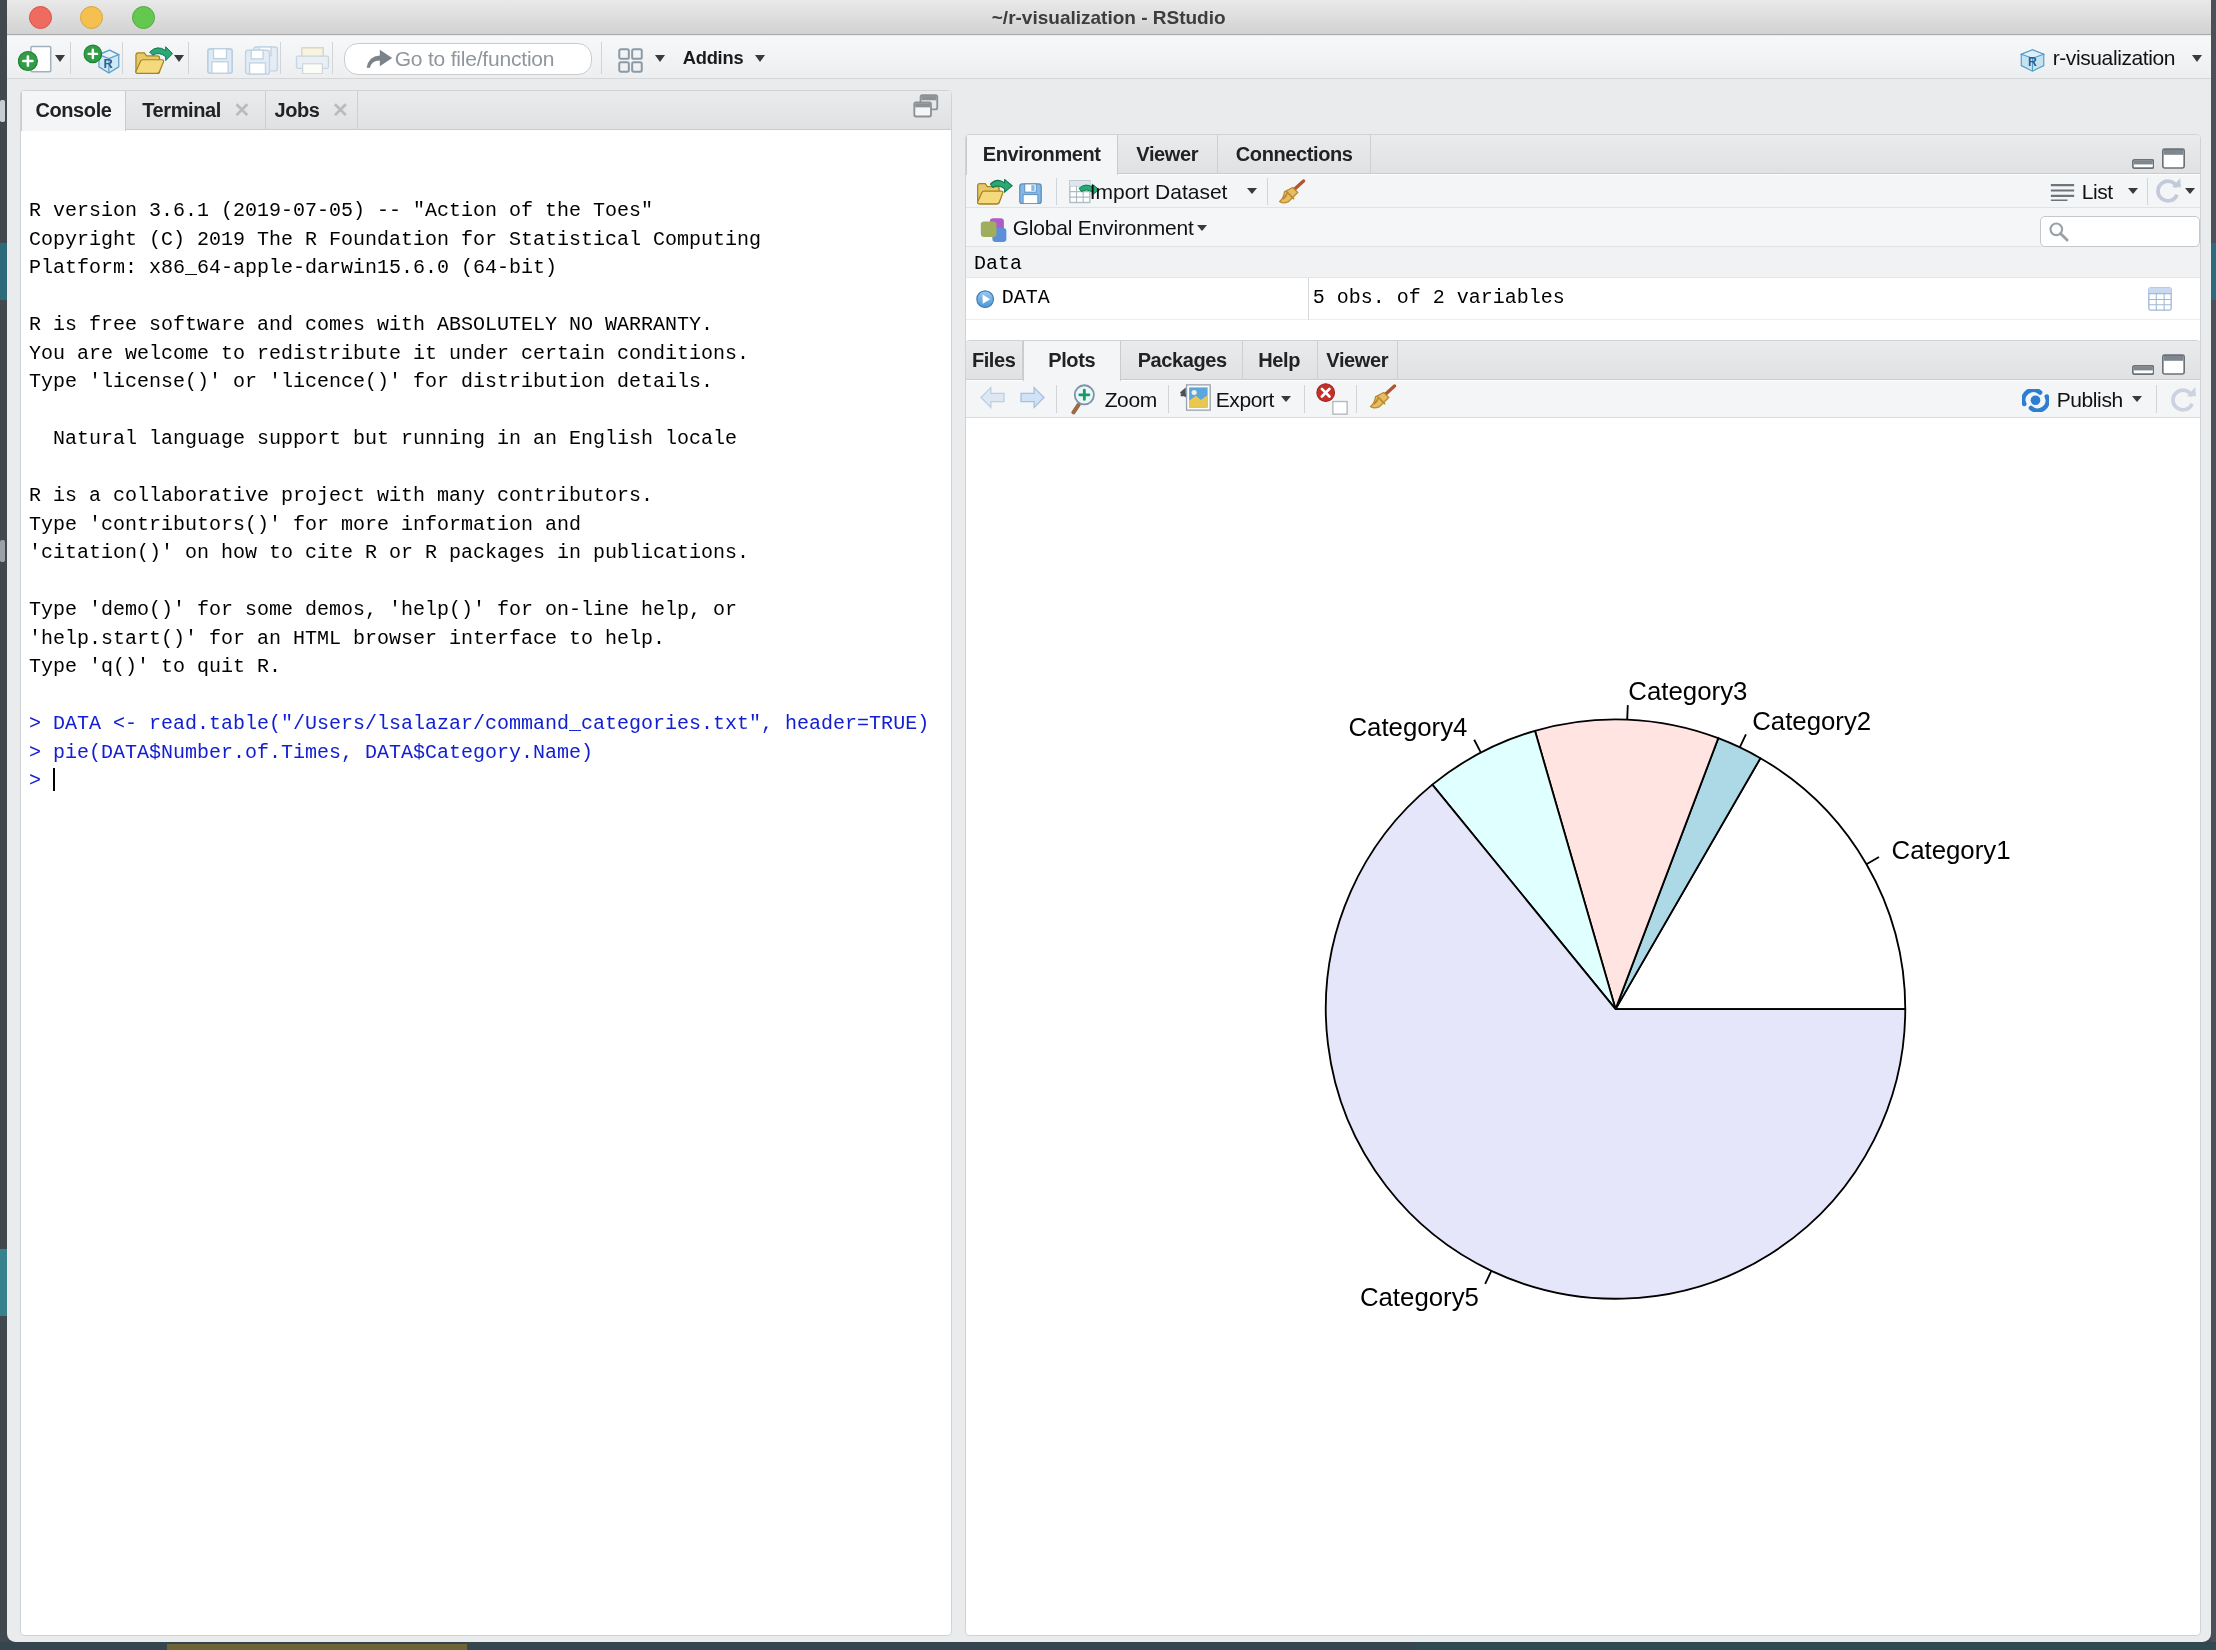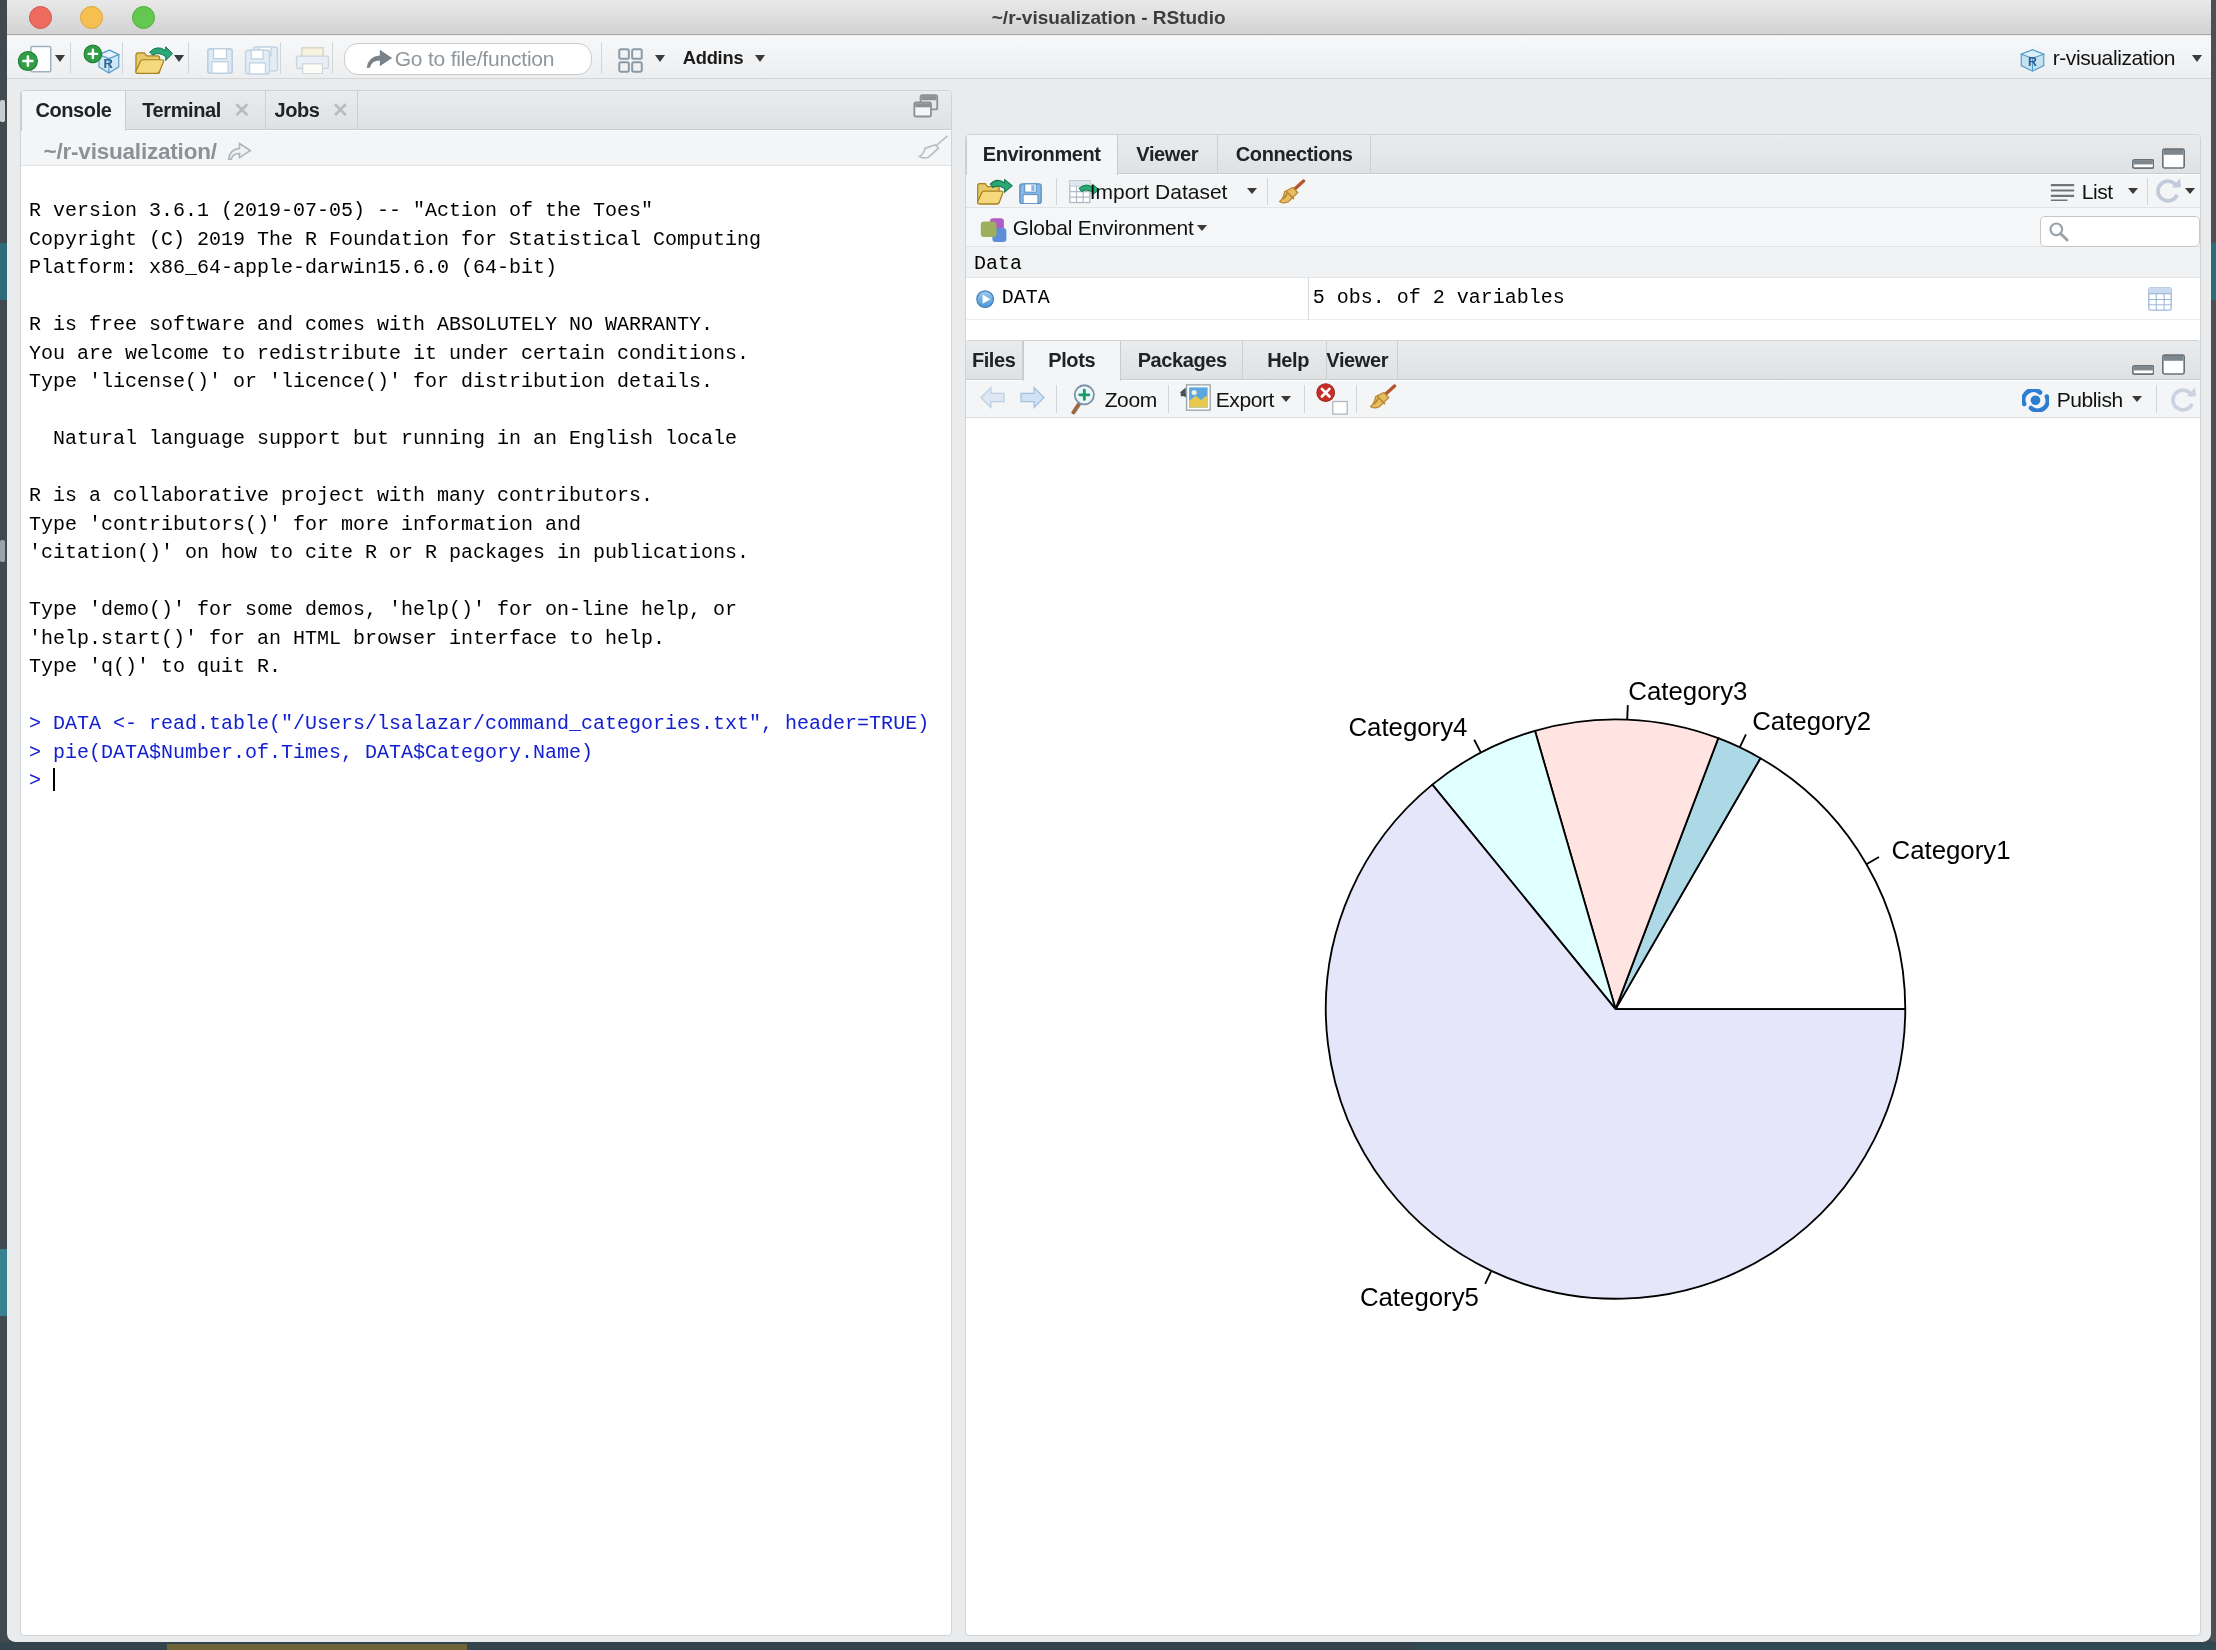--- a/index.html
+++ b/index.html
@@ -130,32 +130,20 @@
       <div class="tab active" style="left:0;width:105px;">Console</div>
       <div class="tab" style="left:106px;width:139px;">Terminal<span class="x">✕</span></div>
       <div class="tab" style="left:245px;width:92px;">Jobs<span class="x">✕</span></div>
       <svg class="abs" style="left:892px;top:3.3px;" width="26" height="25" viewBox="0 0 31 30">
         <rect x="9" y="1.5" width="20" height="17" rx="2" fill="none" stroke="#8d9195" stroke-width="2.2"></rect>
         <rect x="10" y="2.5" width="18" height="5" fill="#8d9195"></rect>
         <rect x="1.5" y="10" width="20" height="17" rx="2" fill="#f3f5f6" stroke="#8d9195" stroke-width="2.2"></rect>
         <rect x="2.5" y="11" width="18" height="5" fill="#8d9195"></rect>
       </svg>
     </div>
-    <div class="toolrow" style="top:40px;height:35px;">
-      <div class="abs" style="left:22.5px;top:2.5px;height:35px;line-height:35px;font-size:22.5px;font-weight:bold;color:#8b9196;letter-spacing:-0.2px;">~/r-visualization/</div>
-      <svg class="abs" style="left:206px;top:10px;" width="25" height="20" viewBox="0 0 30 24">
-        <path d="M2 22 Q3 10 15 9 L15 3 L28 11.5 L15 20 L15 15 Q7 15 5 22 Z" fill="#eef1f4" stroke="#aab4bc" stroke-width="1.8"></path>
-      </svg>
-      <svg class="abs" style="left:896px;top:3.3px;" width="33" height="25" viewBox="0 0 40 30">
-        <g fill="none" stroke="#b9bfc4" stroke-width="2">
-          <path d="M37 2 L22 15"></path>
-          <path d="M22 13 L26 17 L14 28 Q6 30 3 27 Q8 24 10 17 Z" fill="#f5f6f7"></path>
-        </g>
-      </svg>
-    </div>
     <div id="constext">R version 3.6.1 (2019-07-05) -- "Action of the Toes"
 Copyright (C) 2019 The R Foundation for Statistical Computing
 Platform: x86_64-apple-darwin15.6.0 (64-bit)
 
 R is free software and comes with ABSOLUTELY NO WARRANTY.
 You are welcome to redistribute it under certain conditions.
 Type 'license()' or 'licence()' for distribution details.
 
   Natural language support but running in an English locale
 
@@ -262,21 +250,21 @@
       <div class="vsep" style="left:342px;top:0;height:42px;"></div>
       <div class="mono" style="left:347px;top:7.5px;">5 obs. of 2 variables</div>
     </div>
   </div>
 
   <div class="pane" id="plotspane" style="left:958px;top:340px;width:1236px;height:1296px;">
     <div class="tabrow">
       <div class="tab" style="left:0;width:57px;">Files</div>
       <div class="tab active" style="left:57px;width:98px;">Plots</div>
       <div class="tab" style="left:157px;width:120px;">Packages</div>
-      <div class="tab" style="left:276px;width:76px;margin-left:9px;">Help</div>
+      <div class="tab" style="left:276px;width:76px;">Help</div>
       <div class="tab" style="left:352px;width:80px;">Viewer</div>
       <svg class="abs" style="left:1166px;top:24px;" width="22.5" height="10" viewBox="0 0 27 12">
         <rect x="1" y="1" width="25" height="10" rx="2" fill="#fff" stroke="#6a7277" stroke-width="2"></rect>
         <rect x="2" y="2" width="23" height="4.5" fill="#7e878d"></rect>
       </svg>
       <svg class="abs" style="left:1196px;top:13.3px;" width="23" height="21" viewBox="0 0 28 25">
         <rect x="1" y="1" width="26" height="23" rx="2" fill="#fff" stroke="#6a7277" stroke-width="2"></rect>
         <rect x="2" y="2" width="24" height="6" fill="#7e878d"></rect>
       </svg>
     </div>

